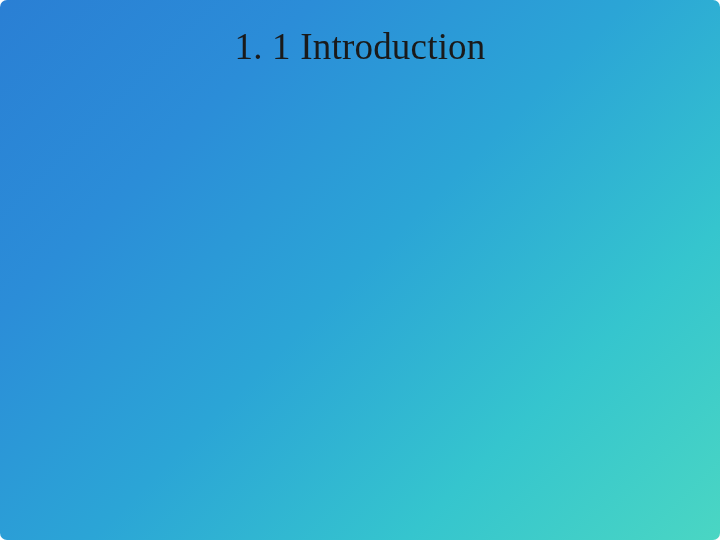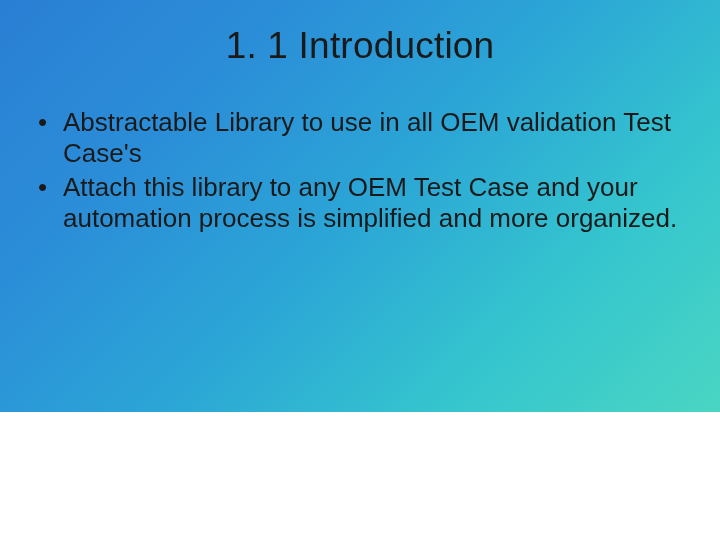--- a/index.html
+++ b/index.html
@@ -1,23 +1,24 @@
 <!DOCTYPE html>
 <html><head>
   <meta charset="utf-8">
   <style>
     * { margin: 0; padding: 0; box-sizing: border-box; }
     html, body { width: 720px; height: 540px; overflow: hidden; }
     .slide {
       width: 720px;
-      height: 412px;
+      height: 540px;
       background: linear-gradient(135deg, #2a7fd4 0%, #2b8dd8 25%, #2ba5d6 50%, #35c5ce 75%, #4ad6c3 100%);
-      font-family: Liberation Sans, sans-serif;
+      font-family: Liberation Serif, serif;
       color: #1a1a1a;
       position: relative;
+      border-radius: 7px;
     }
     .title {
       font-size: 37px;
       font-weight: 400;
       text-align: center;
       padding-top: 25px;
       padding-bottom: 10px;
       letter-spacing: 0.2px;
     }
     .body {
@@ -39,19 +40,13 @@
       left: 3px;
       top: 0;
       font-size: 26px;
     }
   </style>
 </head>
 <body>
 
 <div class="slide">
   <h1 class="title">1. 1 Introduction</h1>
-  <div class="body">
-    <ul class="bullet-list">
-      <li class="bullet-item">Abstractable Library to use in all OEM validation Test Case's</li>
-      <li class="bullet-item">Attach this library to any OEM Test Case and your automation process is simplified and more organized.</li>
-    </ul>
-  </div>
 </div>
 
 </body></html>

